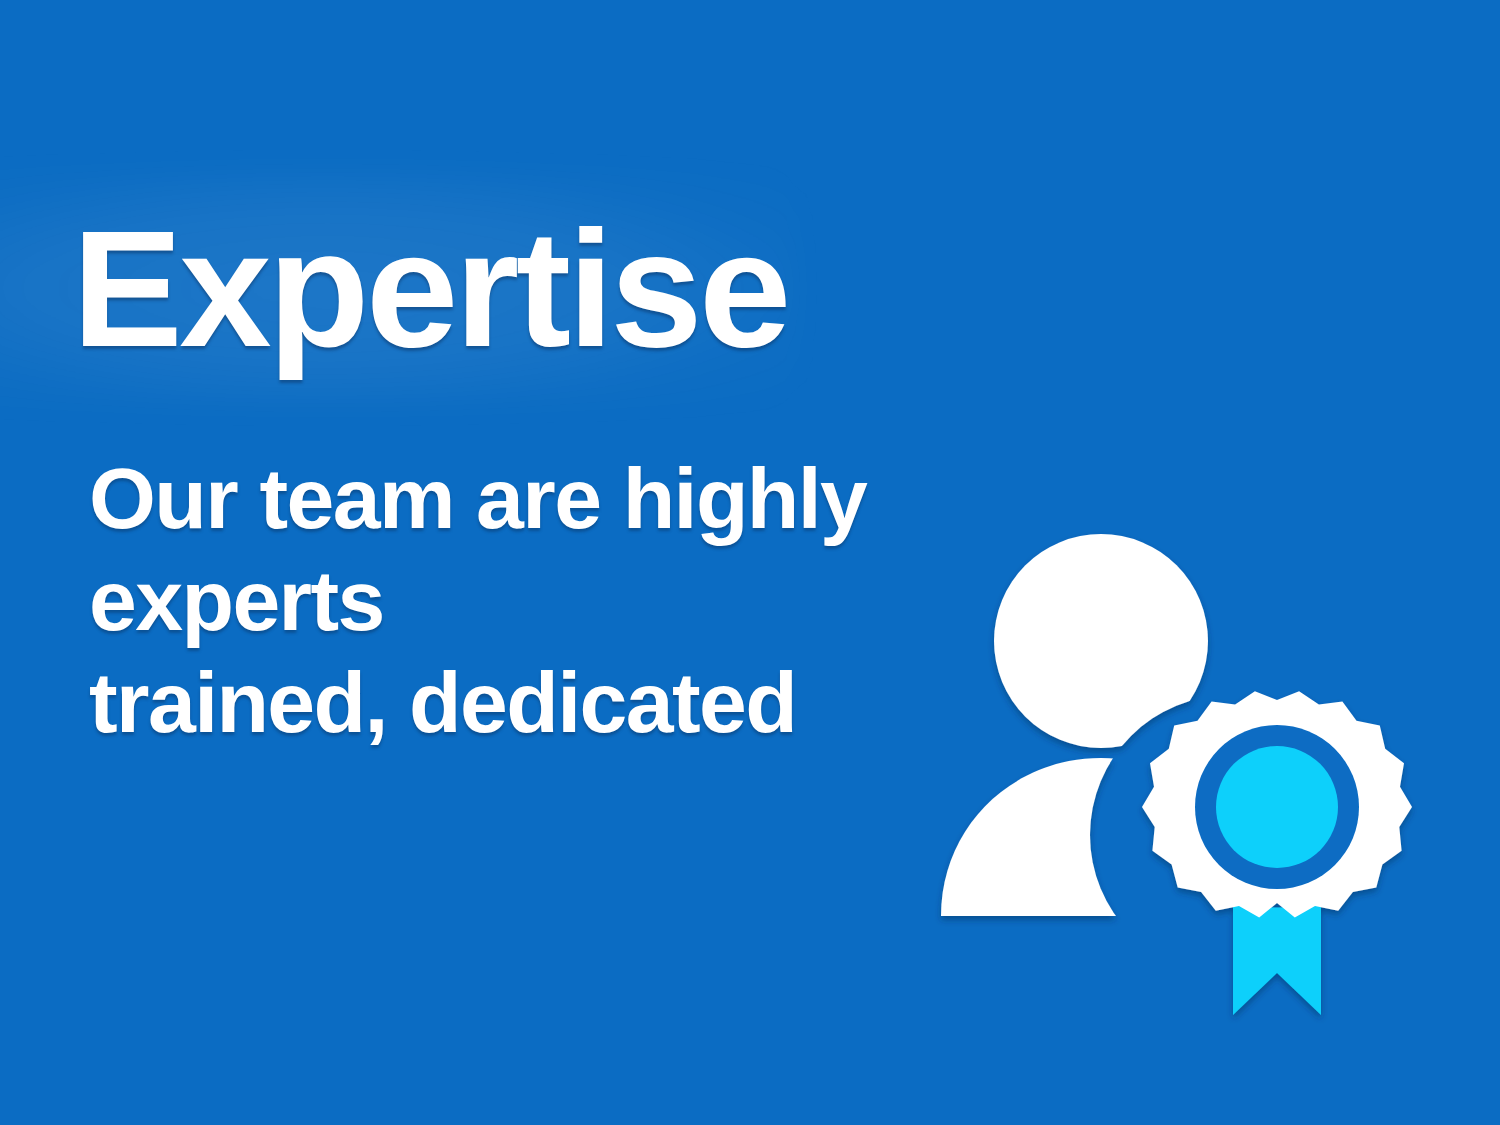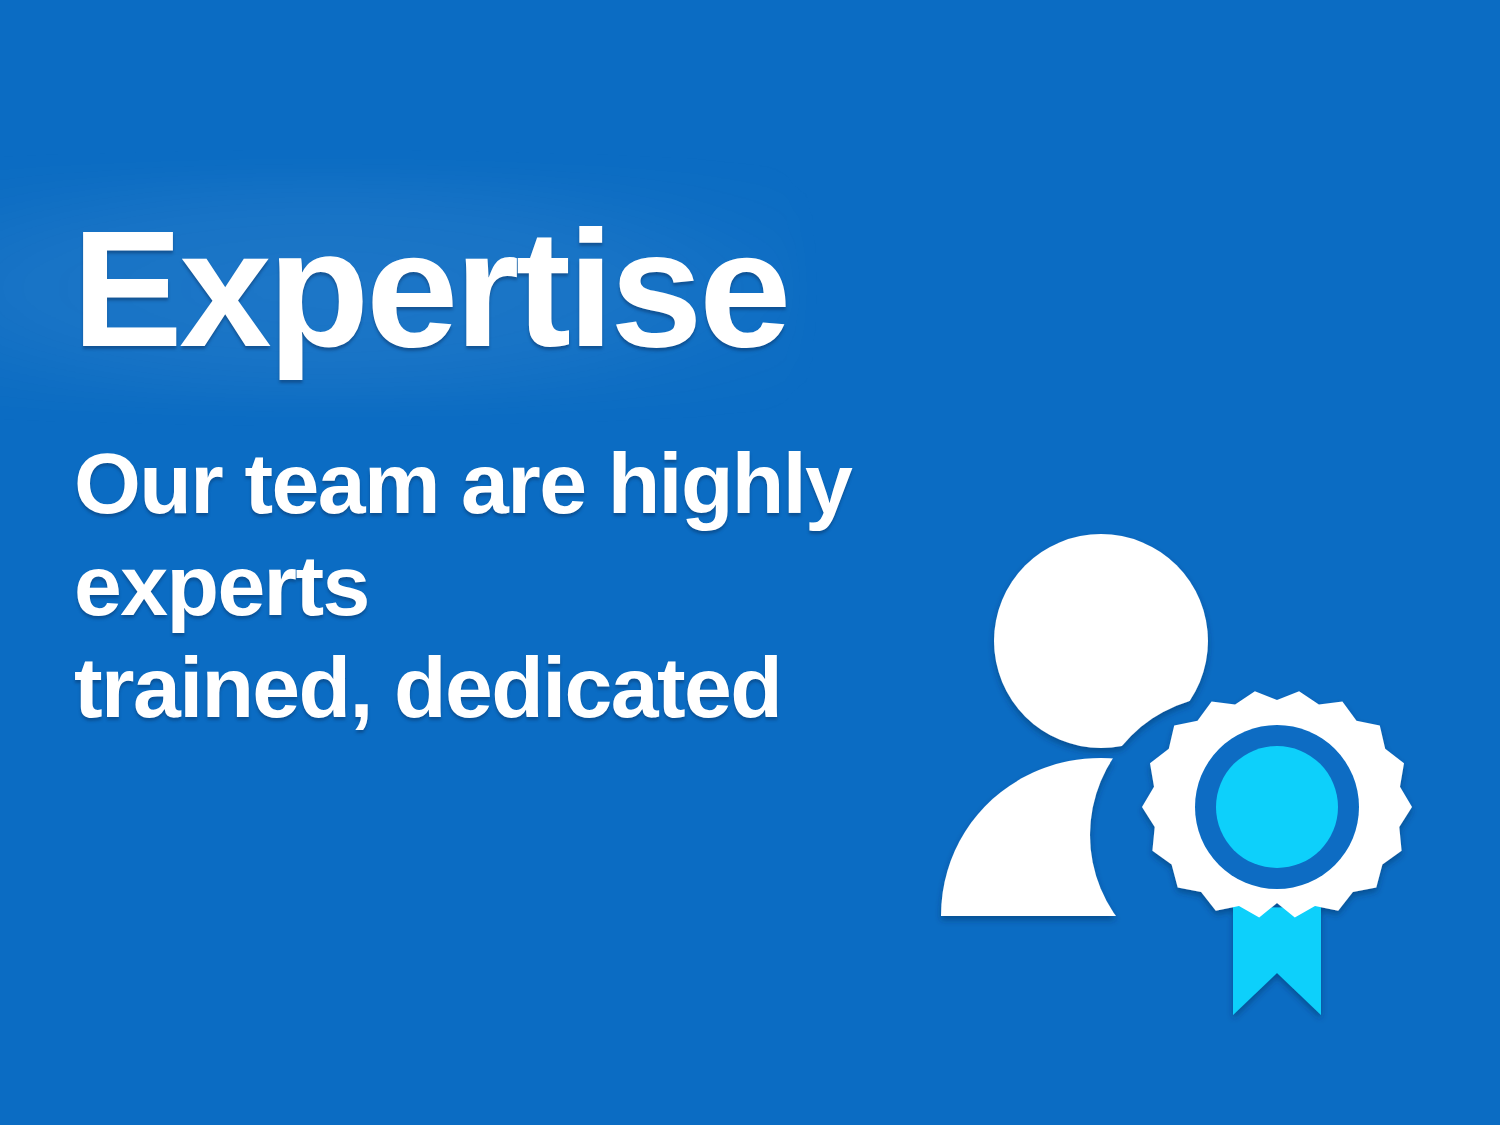--- a/index.html
+++ b/index.html
@@ -48,21 +48,21 @@
     letter-spacing: -3.5px;
     white-space: nowrap;
     text-shadow: 0 3px 3px rgba(10, 45, 88, 0.45);
   }
 
   #subheadline {
     position: absolute;
     left: 74px;
     top: 432px;
     width: 860px;
-    margin: 0;
+    margin: 15px;
     color: #ffffff;
     font-size: 86px;
     line-height: 102px;
     font-weight: 700;
     letter-spacing: -1.6px;
     text-shadow: 0 3px 3px rgba(10, 45, 88, 0.42);
   }
   #subheadline .ln { display: block; }
 
   

